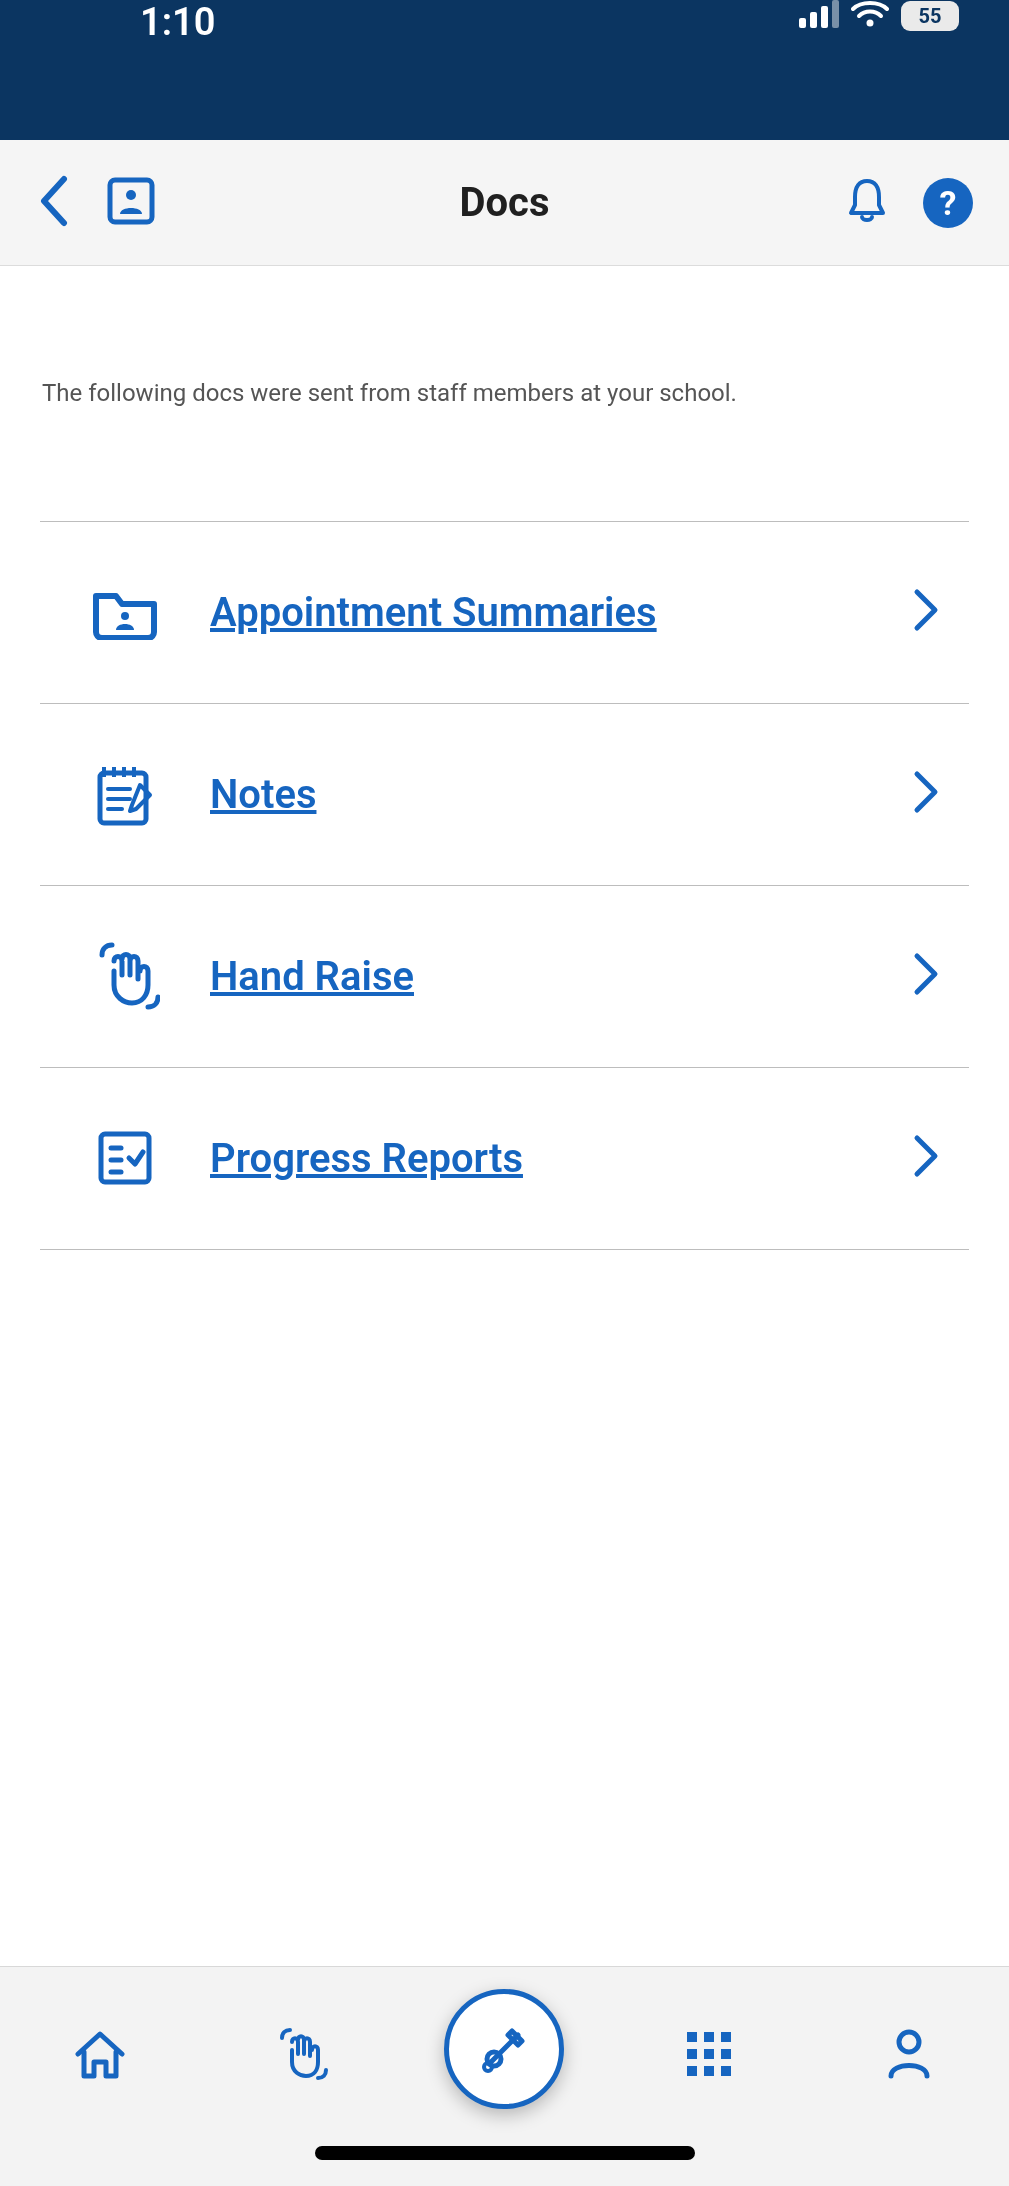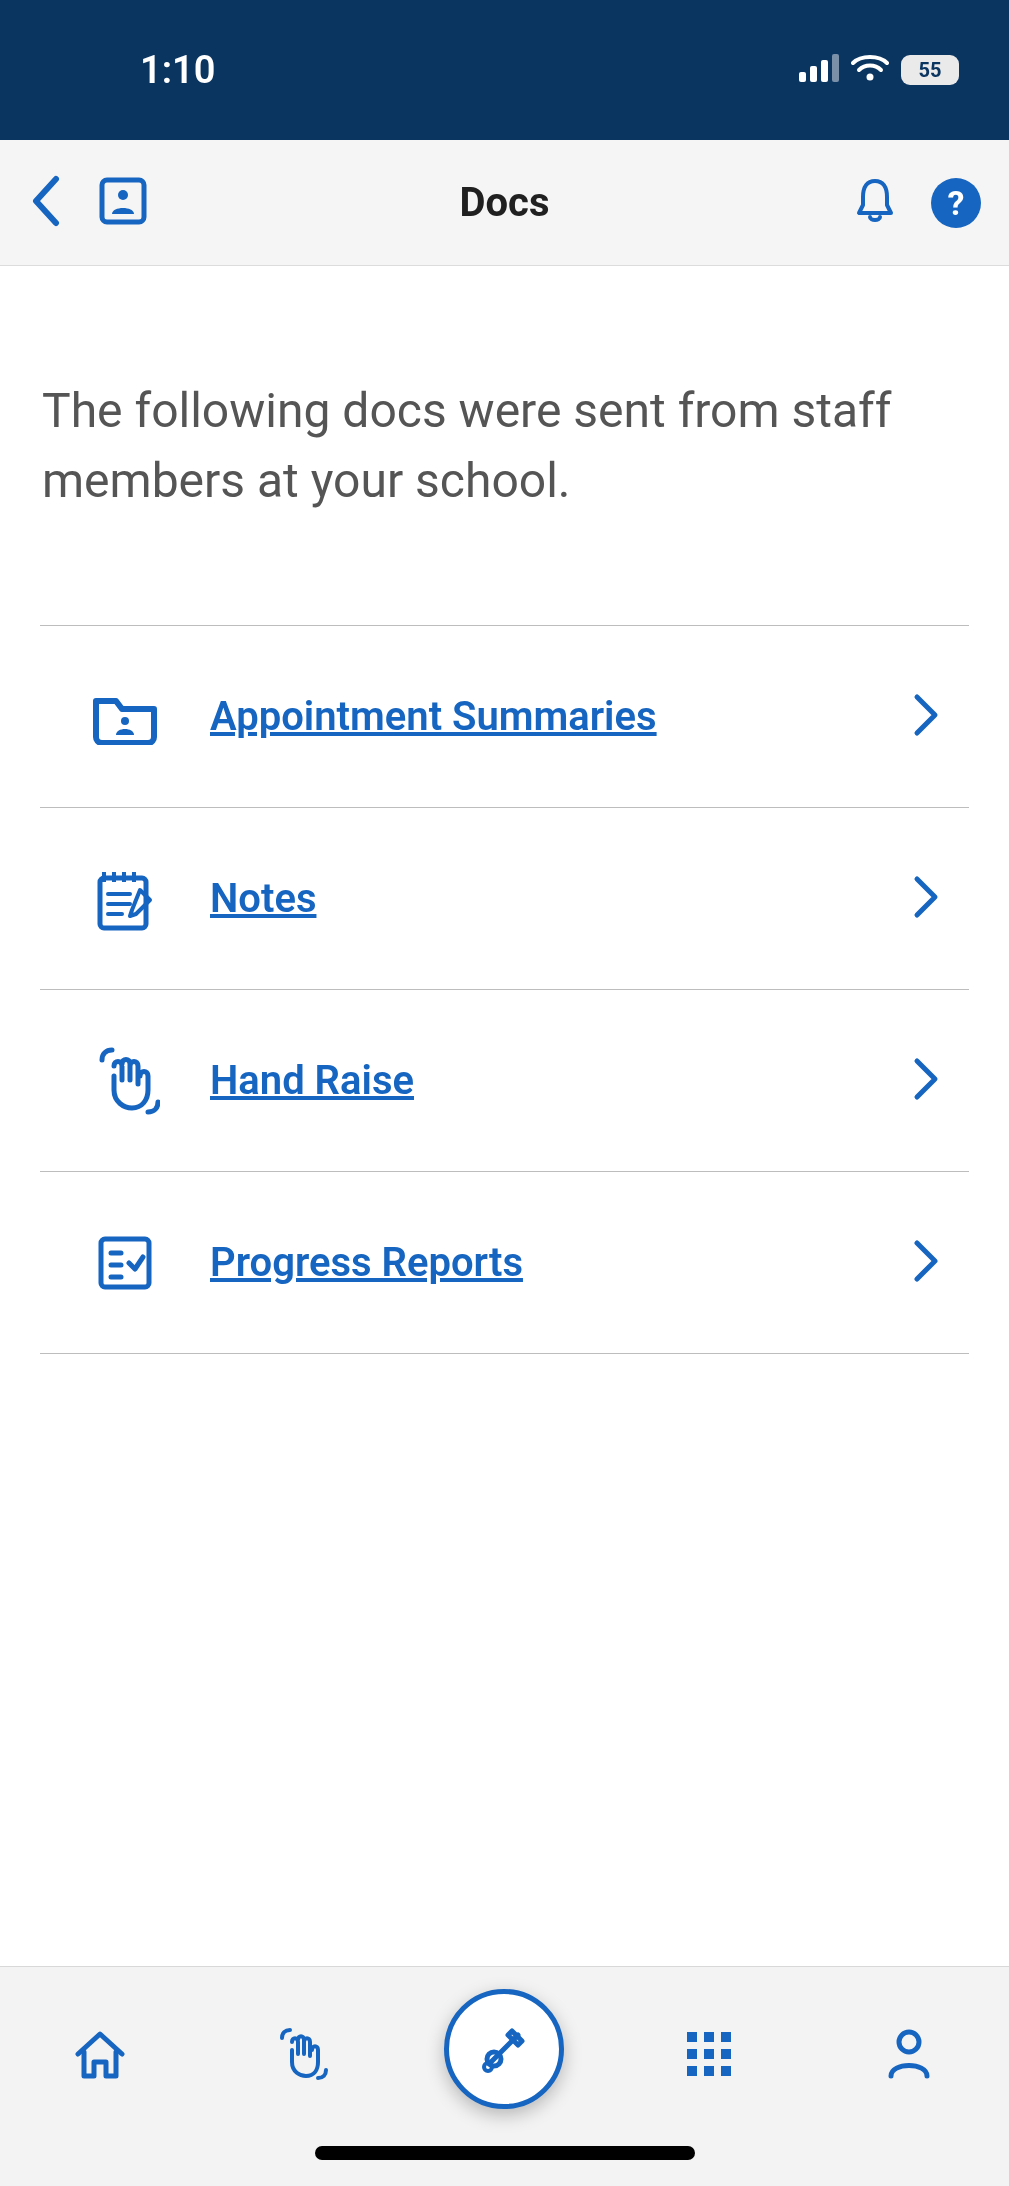--- a/index.html
+++ b/index.html
@@ -9,21 +9,21 @@
     font-family: -apple-system, BlinkMacSystemFont, "Segoe UI", Roboto, Helvetica, Arial, sans-serif;
     background: #ffffff;
     position: relative;
     overflow: hidden;
   }
   .status-bar {
     height: 140px;
     background: #0b3561;
     color: #ffffff;
     display: flex;
-    align-items: center;
+    align-items: flex-start;
     justify-content: space-between;
     padding: 0 50px 0 140px;
   }
   .status-time {
     font-size: 38px;
     font-weight: 600;
   }
   .status-icons {
     display: flex;
     align-items: center;
@@ -41,21 +41,21 @@
     font-size:20px;
     font-weight:700;
   }
 
   .header-bar {
     height: 126px;
     background: #f5f5f5;
     border-bottom: 1px solid #dcdcdc;
     display: flex;
     align-items: center;
-    padding: 0 28px;
+    padding: 0 36px;
   }
   .header-left { display:flex; align-items:center; gap: 36px; flex:1; }
   .header-title {
     flex: 0 0 auto;
     font-size: 40px;
     font-weight: 700;
     color: #202020;
     text-align: center;
     position:absolute;
     left:50%;
@@ -65,21 +65,21 @@
   .help-circle {
     width: 50px; height:50px; border-radius:50%; background:#1665c0;
     display:flex; align-items:center; justify-content:center;
     color:#fff; font-size:34px; font-weight:700;
   }
 
   .content {
     padding: 0 40px;
   }
   .intro {
-    font-size: 48px;
+    font-size: 24px;
     color: #555555;
     line-height: 1.45;
     padding: 110px 2px 0 2px;
   }
   .doc-list {
     margin-top: 110px;
     border-top: 1px solid #bdbdbd;
   }
   .doc-row {
     display:flex;

